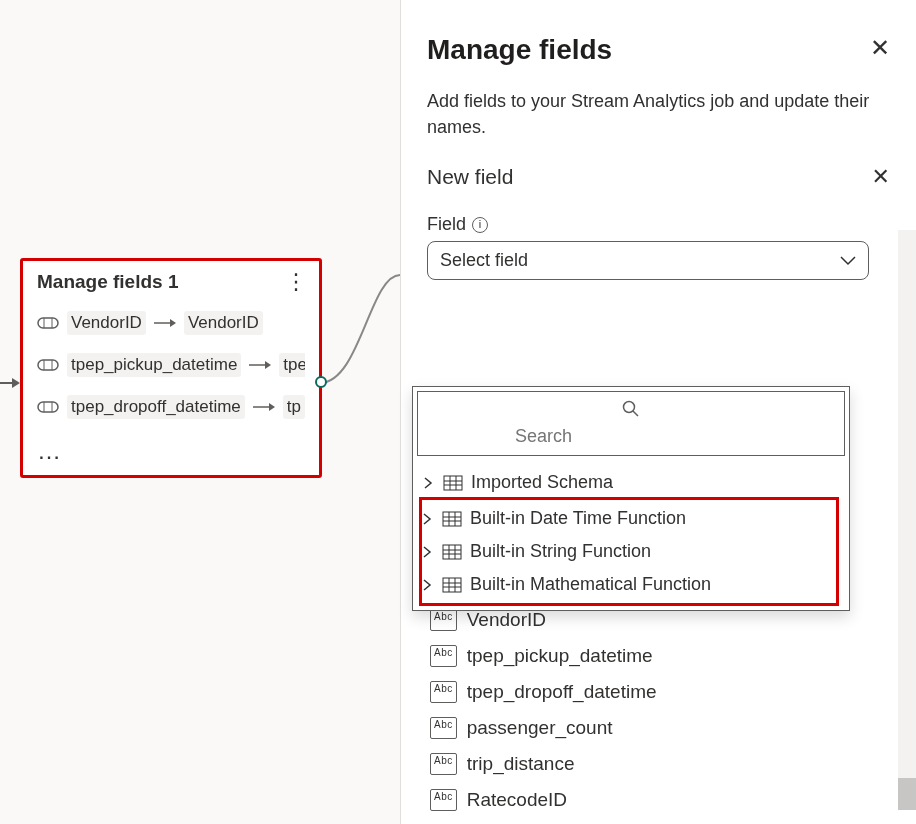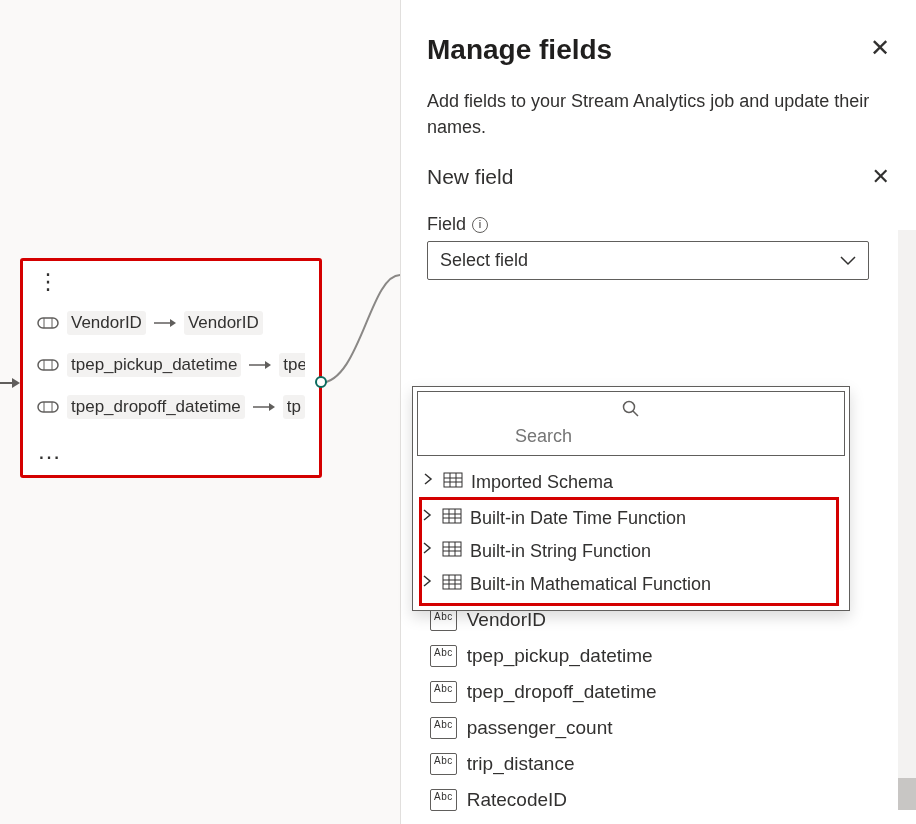--- a/index.html
+++ b/index.html
@@ -130,21 +130,21 @@
     }
     .info-icon {
       width:16px; height:16px; border:1px solid #605e5c; border-radius:50%;
       display:inline-flex; align-items:center; justify-content:center;
       font-size:11px; line-height:1;
     }
 
     .select-field {
       margin-top: 6px;
       border: 1px solid #605e5c;
-      border-radius: 2px;
+      border-radius: 8px;
       padding: 8px 12px;
       display:flex; justify-content: space-between; align-items:center;
       font-size: 18px;
       cursor: pointer;
       width: 442px;
     }
 
     
     .popup {
       position: absolute;
@@ -165,21 +165,21 @@
       color:#605e5c;
       flex-direction:column;
     }
     .search-box input {
       border:none; outline:none; font-size:18px; flex:1;
     }
     .tree {
       padding: 6px 0 6px 0;
     }
     .tree-item {
-      display:flex; align-items:flex-start; gap:8px;
+      display:flex; align-items:center; gap:8px;
       padding: 6px 10px;
       font-size: 18px;
       cursor: pointer;
     }
     .tree-item .caret { width:12px; }
     .grid-icon { flex-shrink:0; }
     .hl-group {
       border: 3px solid #d40000;
       margin: -2px 10px -2px 6px;
       padding: 2px 0;
@@ -235,20 +235,21 @@
 
 <div class="canvas">
 
   <svg class="arrow-into" width="22" height="16">
     <line x1="0" y1="8" x2="14" y2="8" stroke="#605e5c" stroke-width="2"></line>
     <polygon points="14,3 22,8 14,13" fill="#605e5c"></polygon>
   </svg>
 
   <div class="node">
     <div class="node-header">
+      <div class="node-title">Manage fields 1</div>
       <div class="more-dots">⋮</div>
     </div>
 
     <div class="node-row">
       <svg class="db-icon" width="22" height="16">
           <rect x="1" y="3" width="20" height="10" rx="5" fill="none" stroke="#605e5c" stroke-width="1.5"></rect>
           <line x1="7" y1="3" x2="7" y2="13" stroke="#605e5c"></line>
           <line x1="15" y1="3" x2="15" y2="13" stroke="#605e5c"></line>
         </svg>
       <span class="pill">VendorID</span>

